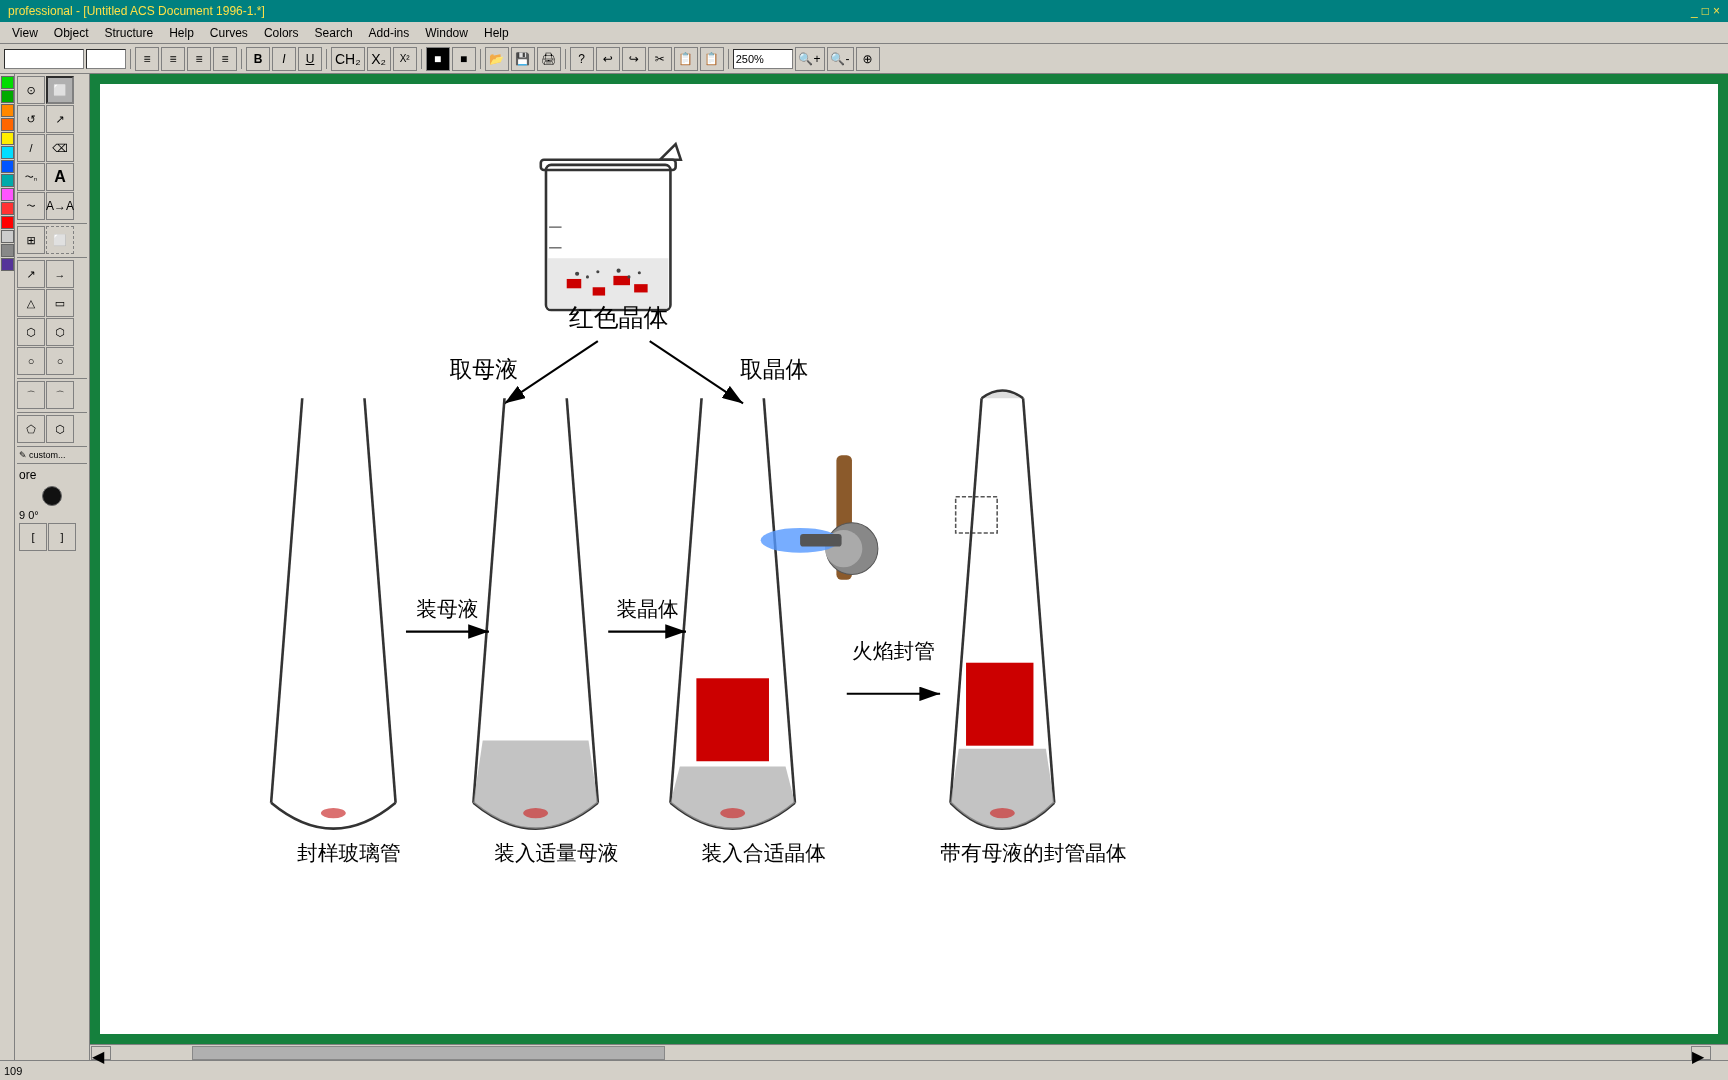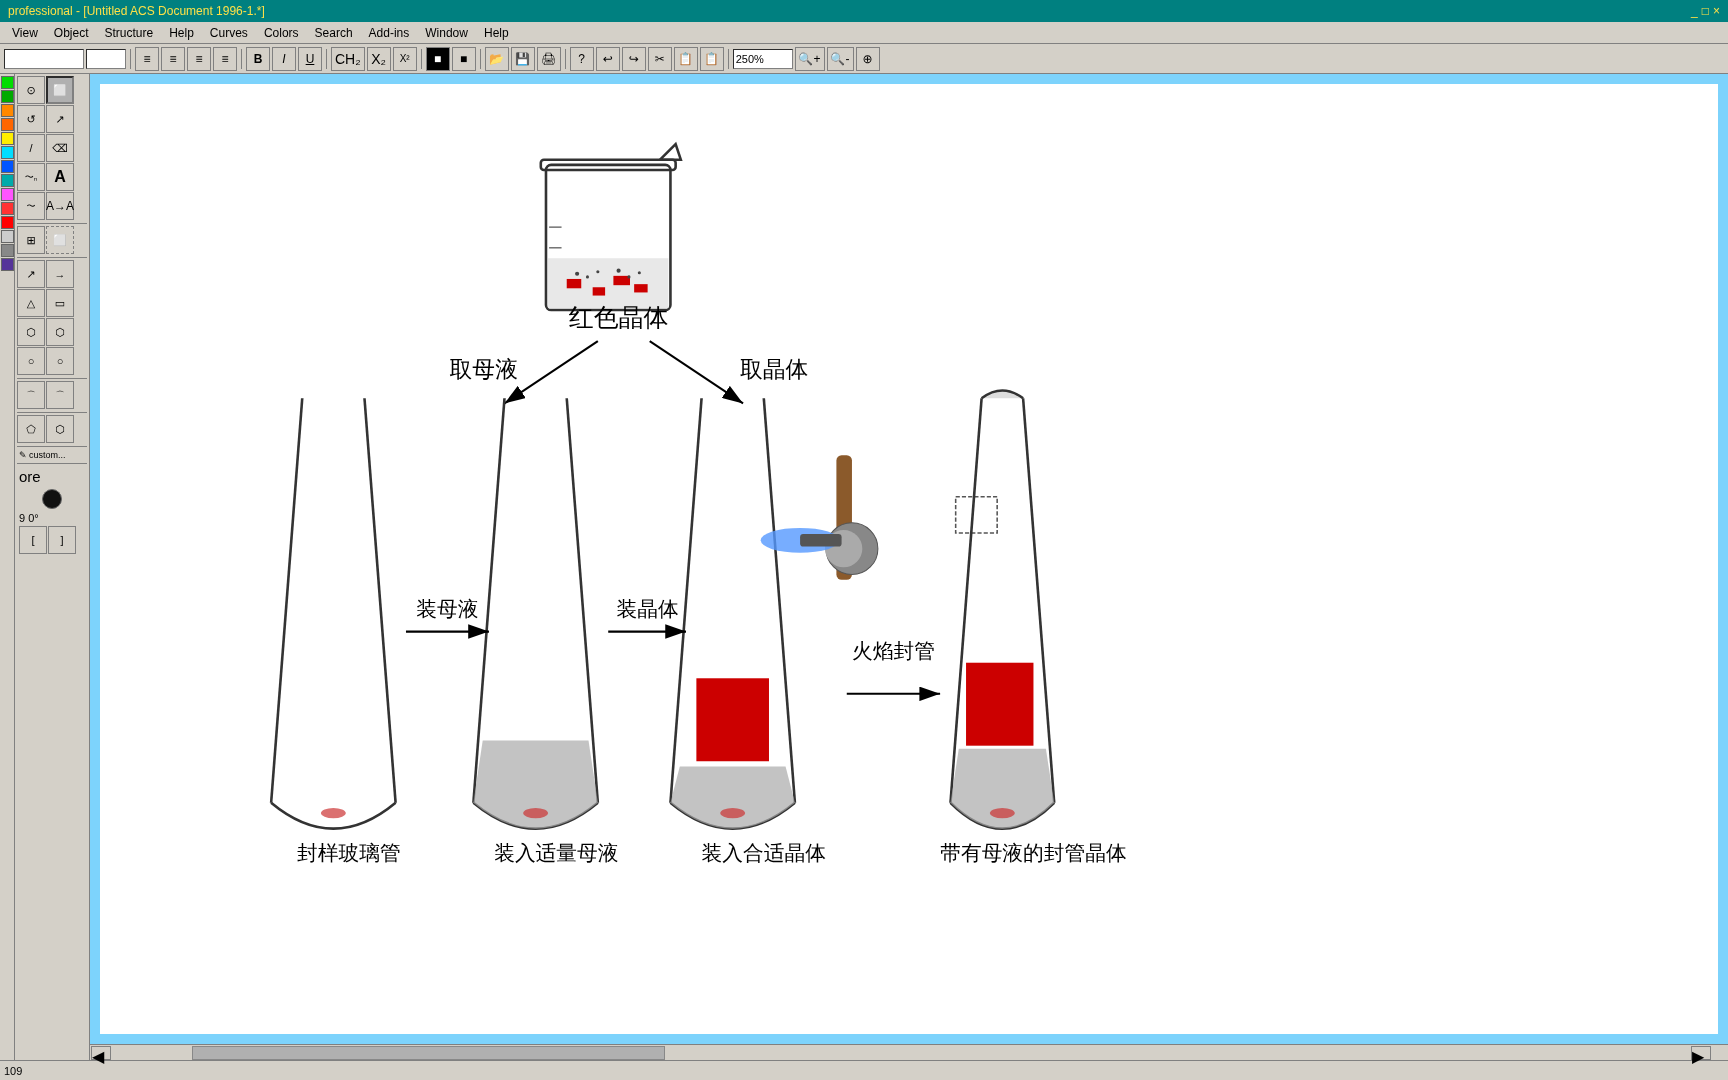--- a/index.html
+++ b/index.html
@@ -67,21 +67,21 @@
     }
     .tool-btn.active { border: 2px inset #808080; background: #b0b0b0; }
     .tool-label {
       font-size: 9px; color: #000; padding: 1px 2px;
       width: 100%; text-align: left;
     }
     .tool-sep { width: 100%; height: 1px; background: #808080; margin: 2px 0; }
 
     
     #canvas-area {
-      flex: 1; background: #7dd3fc; position: relative; overflow: hidden;
+      flex: 1; background: #15803d; position: relative; overflow: hidden;
     }
     #canvas {
       position: absolute; top: 10px; left: 10px;
       width: calc(100% - 20px); height: calc(100% - 20px);
       background: white;
     }
 
     
     #hscroll { width: 100%; height: 16px; background: #d4d0c8; border-top: 1px solid #808080; display: flex; align-items: center; }
 
@@ -223,21 +223,21 @@
       <div class="tool-btn" style="font-size:9px">⌒</div>
     </div>
     <div class="tool-sep"></div>
     <div class="tool-row">
       <div class="tool-btn" style="font-size:11px">⬠</div>
       <div class="tool-btn" style="font-size:11px">⬡</div>
     </div>
     <div class="tool-sep"></div>
     <div class="tool-label">✎ custom...</div>
     <div class="tool-sep"></div>
-    <div style="font-size:15px; padding:2px; color:#000">ore</div>
+    <div style="font-size:12px; padding:2px; color:#000">ore</div>
     <div style="font-size:8px; padding:2px; color:#000">
       <div style="width:20px; height:20px; border-radius:50%; background:#111; border:1px solid #666; margin:auto"></div>
     </div>
     <div style="font-size:11px; padding:1px 2px; color:#000">9 0°</div>
     <div style="display:flex; gap:1px; padding:1px 2px">
       <div class="tool-btn" style="font-size:11px">[</div>
       <div class="tool-btn" style="font-size:11px">]</div>
     </div>
   </div>
 

